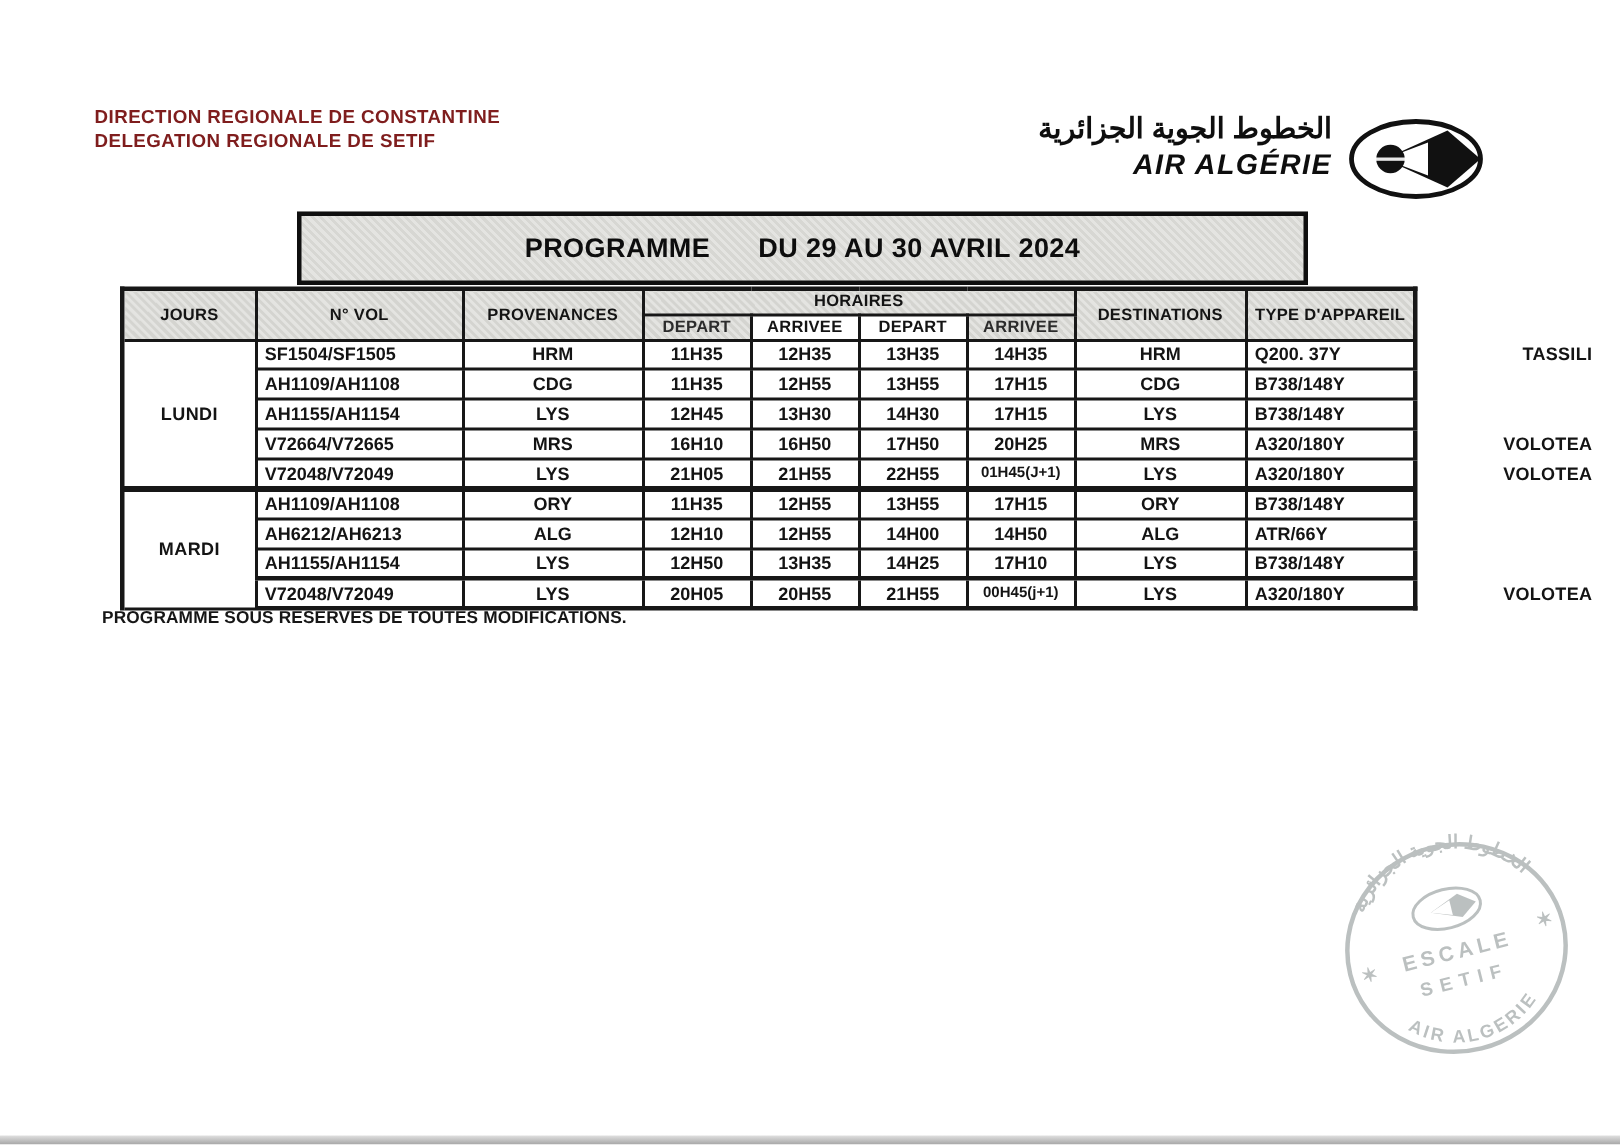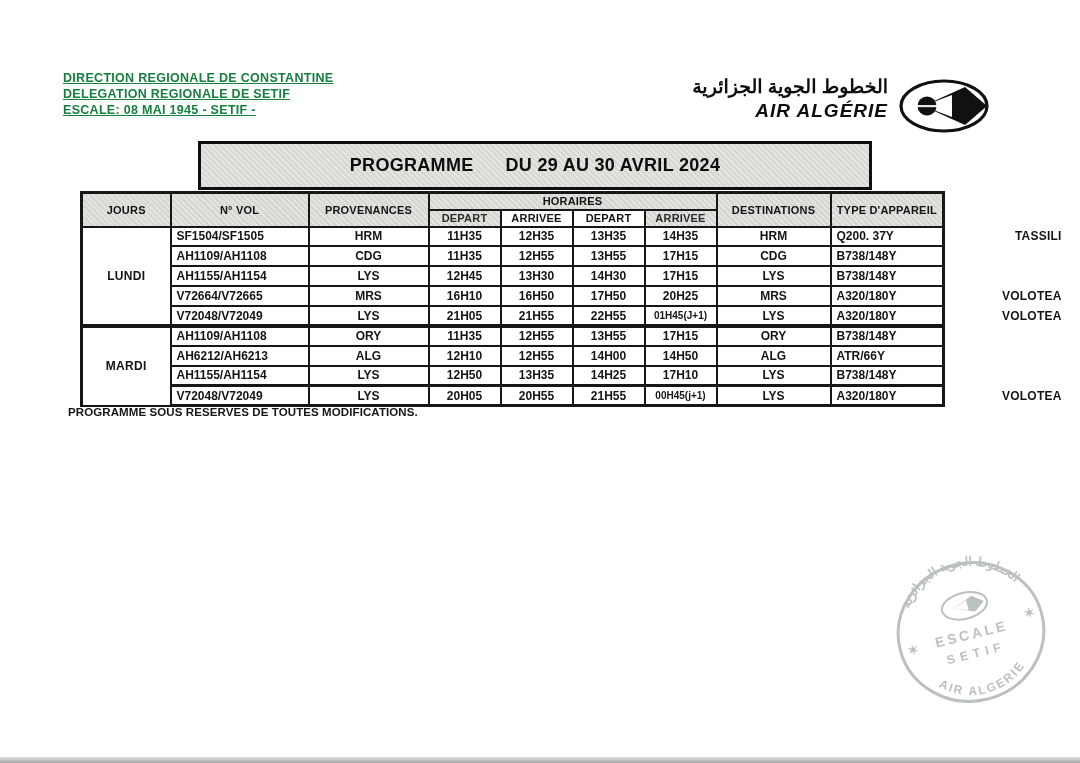--- a/index.html
+++ b/index.html
@@ -3,21 +3,21 @@
 <meta charset="utf-8">
 <style>
   html,body { margin:0; padding:0; background:#e9e9e9; }
   #page {
     position:relative; width:1080px; height:763px; margin:0 auto;
     background:#ffffff; overflow:hidden;
     font-family:"Liberation Sans", sans-serif; color:#141414;
   }
   
   .letterhead { position:absolute; left:63px; top:70px; font-weight:bold;
-    font-size:12.5px; line-height:16px; letter-spacing:0.3px; color:#15803d;text-decoration:underline; }
+    font-size:12.5px; line-height:16px; letter-spacing:0.3px; color:#7f1d1d; }
   
   .logo-text { position:absolute; right:192px; top:76px; text-align:right; color:#0e0e0e; width:320px; }
   .logo-ar { font-weight:bold; font-size:19px; line-height:21px; }
   .logo-latin { font-weight:bold; font-style:italic; font-size:19px; line-height:27px; letter-spacing:1px; }
   .emblem { position:absolute; left:899px; top:79px; }
   
   .titlebar {
     position:absolute; left:154px; top:141px; width:674px; height:49px;
     background:#dbdbd7; border:3px solid #0f0f0f; box-sizing:border-box;
     display:flex; align-items:center; justify-content:center; gap:32px;
@@ -62,21 +62,20 @@
     background:linear-gradient(to bottom,#e0e0e0,#a6a6a6); }
 </style>
 </head>
 <body>
 
 <div id="page">
 
   <div class="letterhead">
     <div>DIRECTION REGIONALE DE CONSTANTINE</div>
     <div>DELEGATION REGIONALE DE SETIF</div>
-    <div>ESCALE: 08 MAI 1945 - SETIF -</div>
   </div>
 
   <div class="logo-text">
     <div class="logo-ar" dir="rtl">الخطوط الجوية الجزائرية</div>
     <div class="logo-latin">AIR ALGÉRIE</div>
   </div>
   <svg class="emblem" width="90" height="54" viewBox="0 0 90 54">
     <ellipse cx="45" cy="27" rx="43" ry="25" fill="none" stroke="#111" stroke-width="3.2"></ellipse>
     <path d="M24 27 L66 8 L88 27 L66 46 Z" fill="#111"></path>
     <path d="M24 27 L53 16 L53 38 Z" fill="#ffffff"></path>

